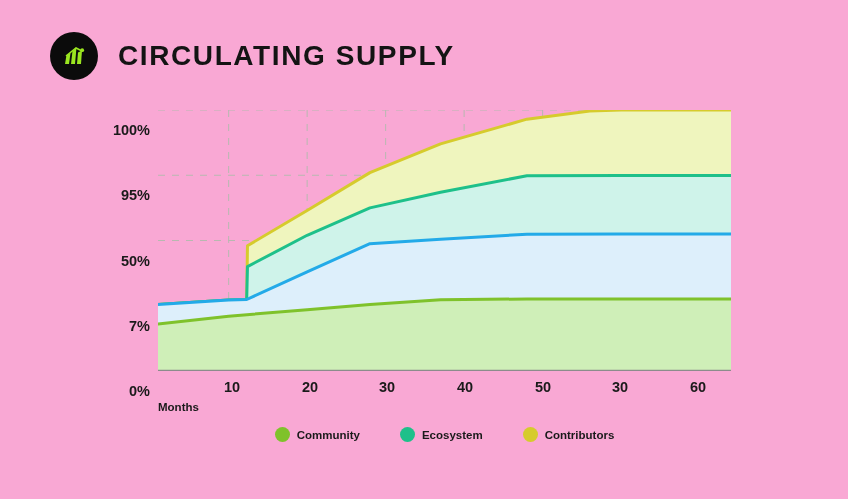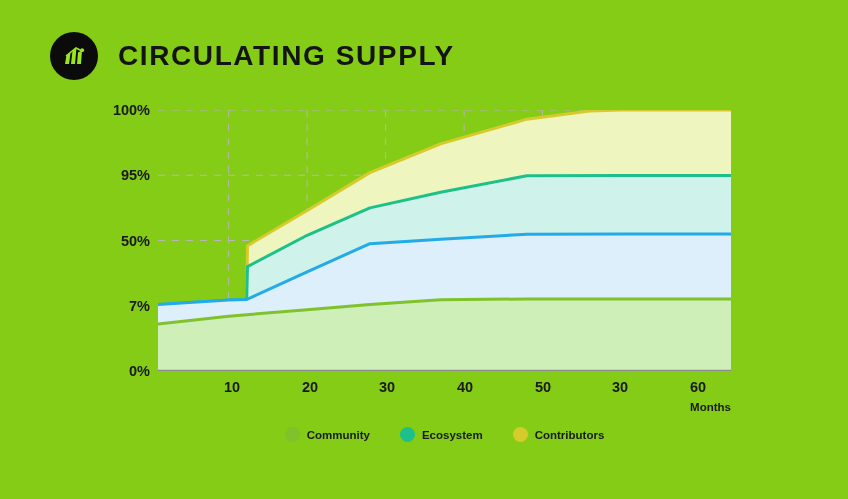--- a/index.html
+++ b/index.html
@@ -5,21 +5,21 @@
   * { box-sizing: border-box; margin: 0; padding: 0; }
   html, body {
     width: 848px; height: 499px;
     background: #FBFBF2;
     font-family: "Liberation Sans", sans-serif;
     overflow: hidden;
   }
   #root {
     position: relative;
     width: 848px; height: 499px;
-    background: #84cc16;
+    background: #f9a8d4;
   }
   
   .header {
     position: absolute;
     left: 50px; top: 32px;
     display: flex; align-items: center; gap: 20px;
   }
   .logo-badge {
     width: 48px; height: 48px; border-radius: 50%;
     background: #0B0B0B;
@@ -41,41 +41,42 @@
     width: 573px; height: 261px;
   }
   .plot-svg { display: block; width: 573px; height: 261px; }
   
   .y-axis { position: absolute; left: 96px; top: 110px; width: 54px; height: 261px; }
   .y-tick {
     position: absolute; right: 0;
     font-size: 14.5px; font-weight: bold; color: #1A1A1A;
     transform: translateY(-50%);
     white-space: nowrap;
+    margin-top: 20px;
   }
   
   .x-axis { position: absolute; left: 158px; top: 371px; width: 573px; height: 26px; }
   .x-tick {
     position: absolute; top: 8px;
     font-size: 14.5px; font-weight: bold; color: #1A1A1A;
     transform: translateX(-50%);
     white-space: nowrap;
   }
   .x-title {
     position: absolute;
     left: 158px; top: 401px; width: 573px;
-    text-align: right;
+    text-align: left;
     font-size: 11.5px; font-weight: bold; color: #1A1A1A;
   }
   
   .legend {
     position: absolute;
     left: 158px; top: 427px; width: 573px;
     display: flex; align-items: center; justify-content: center;
-    gap: 30px;
+    gap: 40px;
   }
   .legend-item { display: flex; align-items: center; gap: 7px; }
   .legend-dot { width: 15px; height: 15px; border-radius: 50%; flex: 0 0 auto; }
   .legend-label { font-size: 11.5px; font-weight: bold; color: #1A1A1A; white-space: nowrap; }
 </style>
 </head>
 <body>
 
 <div id="root">
 

